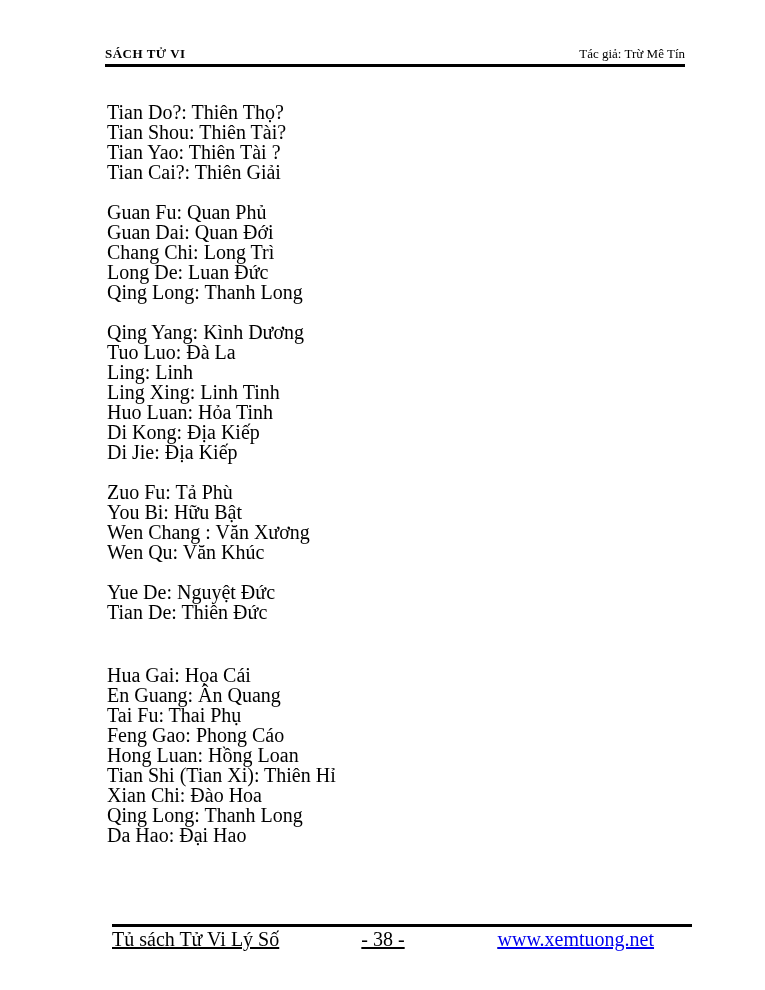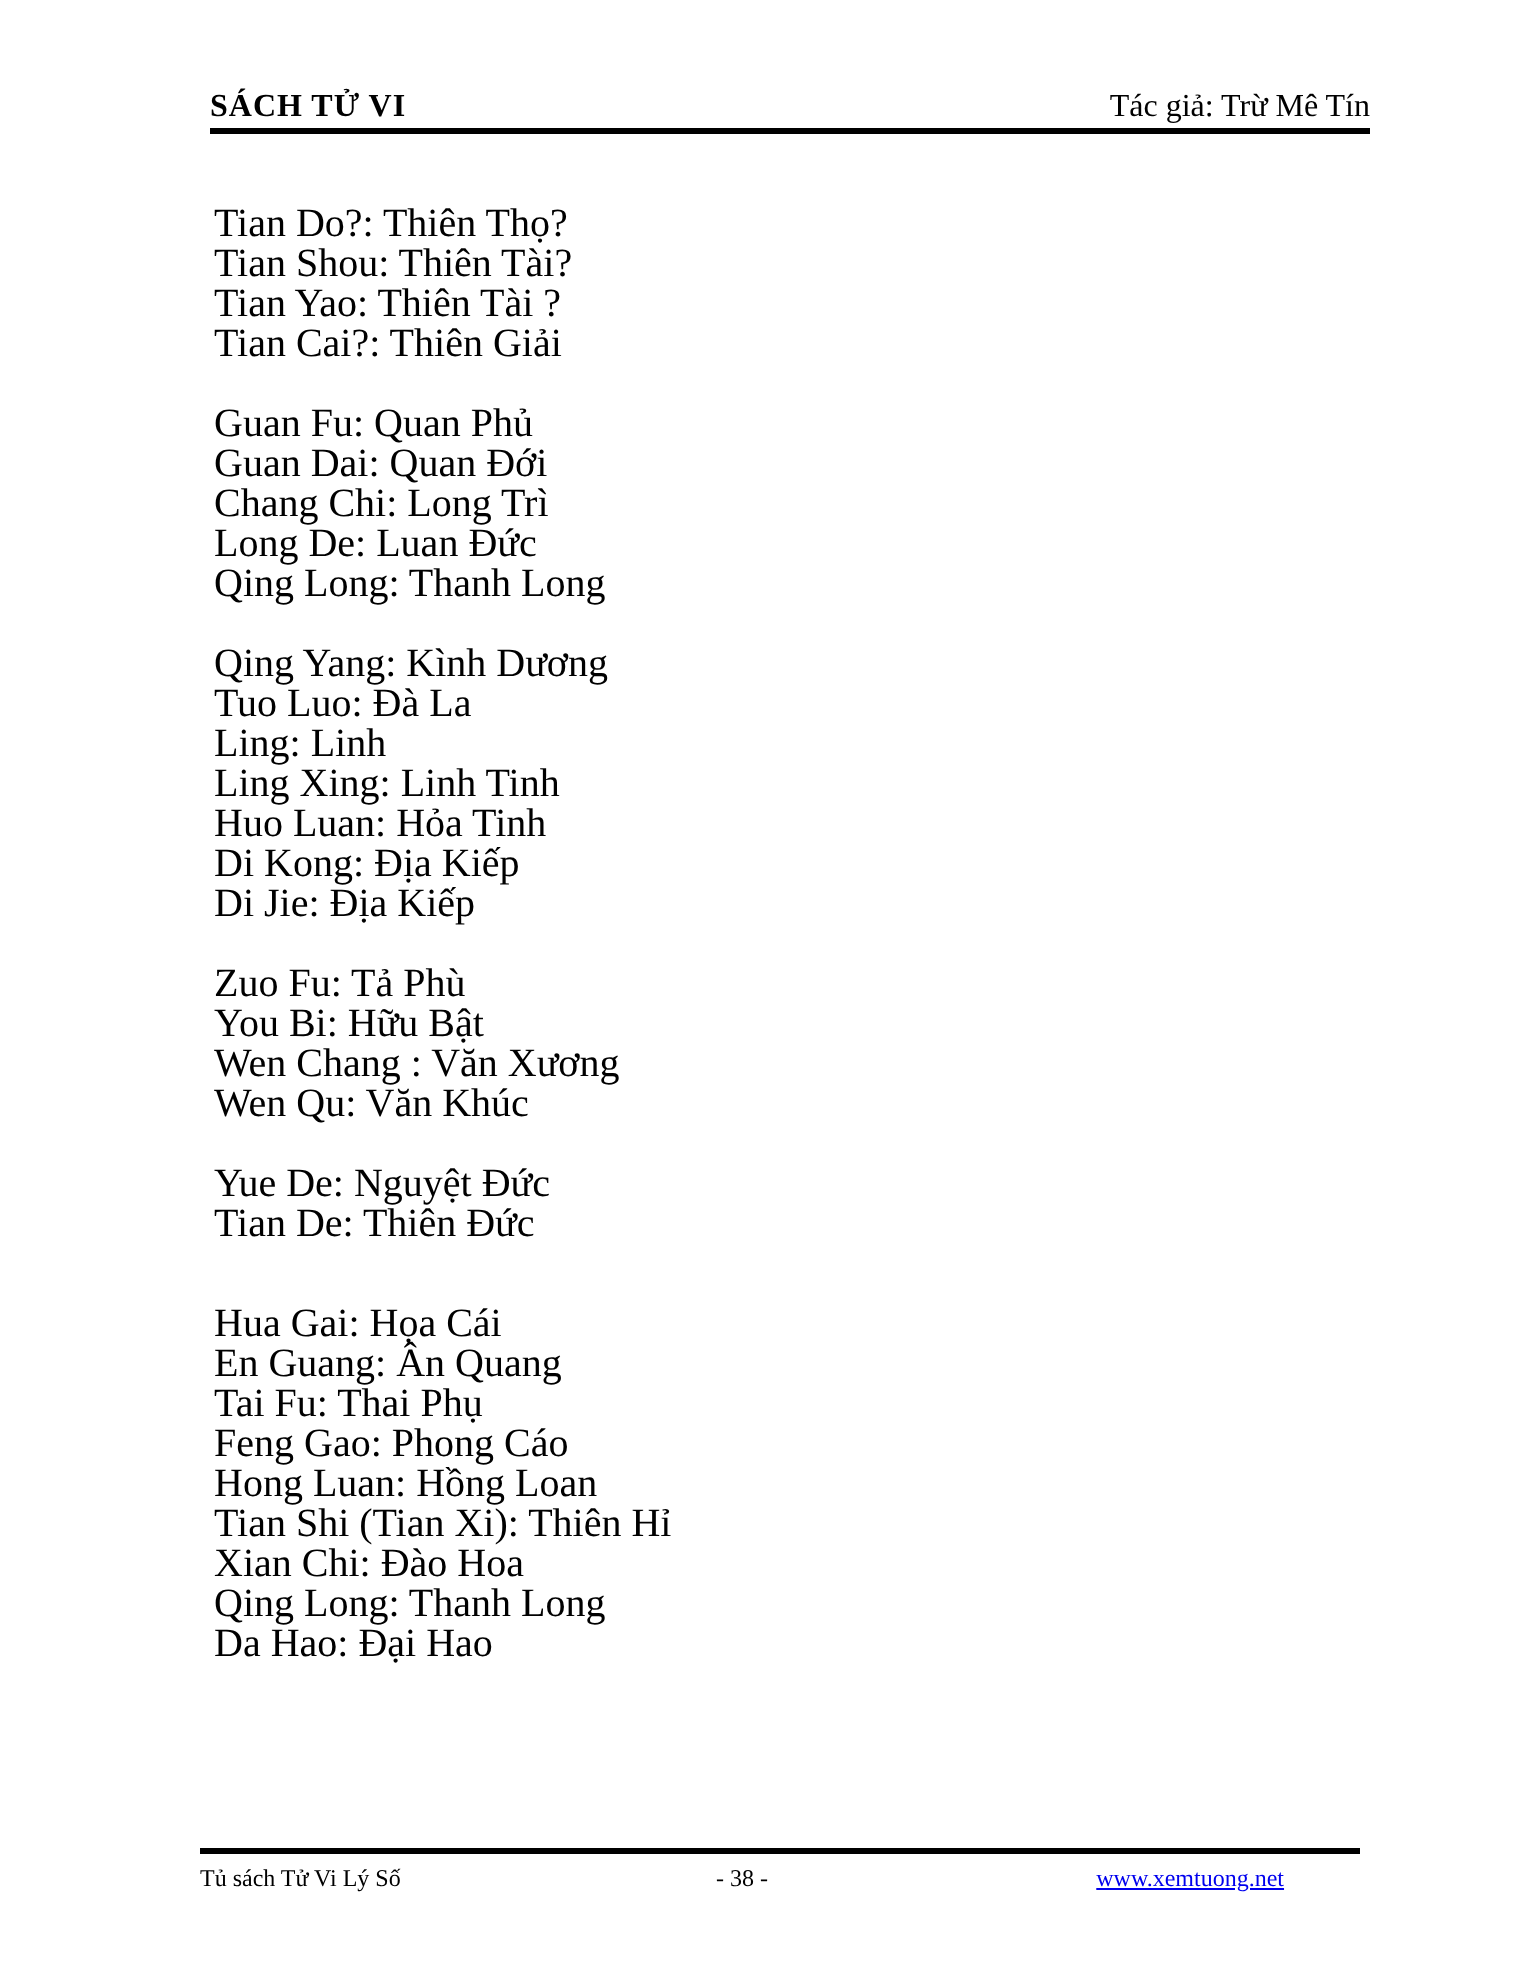--- a/index.html
+++ b/index.html
@@ -15,51 +15,52 @@
   
   .header {
     position: absolute;
     left: 105px;
     top: 44px;
     width: 580px;
     display: flex;
     justify-content: space-between;
     align-items: flex-end;
     border-bottom: 3px solid #000000;
-    font-size: 16px;
+    font-size: 13px;
     line-height: 20px;
   }
   .header .title {
     font-weight: bold;
     letter-spacing: 0.5px;
   }
   
   .content {
     position: absolute;
     left: 107px;
     top: 102px;
     width: 578px;
     font-size: 20px;
     line-height: 20px;
   }
   .block { margin-top: 20px; }
   .block:first-child { margin-top: 0; }
-  .block.extra-gap { margin-top: 30px; }
+  .block.extra-gap { margin-top: 43px; }
   .line { height: 20px; white-space: pre; }
   
   .footer {
     position: absolute;
-    left: 100px;
+    left: 112px;
     top: 924px;
     width: 580px;
     border-top: 3px solid #000000;
     padding-top: 3px;
     display: flex;
-    font-size: 12px;
+    font-size: 20px;
     line-height: 19px;
+    text-decoration: underline;
   }
   .f-left  { flex: 1; text-align: left; }
   .f-center{ flex: 1; text-align: center; }
   .f-right { flex: 1; text-align: right; padding-right: 38px; box-sizing: border-box; }
   .f-right a { text-decoration: underline; cursor: pointer; }
 </style>
 </head>
 <body>
 
 <div class="page" style="background: rgb(255, 255, 255); color: rgb(0, 0, 0);">

